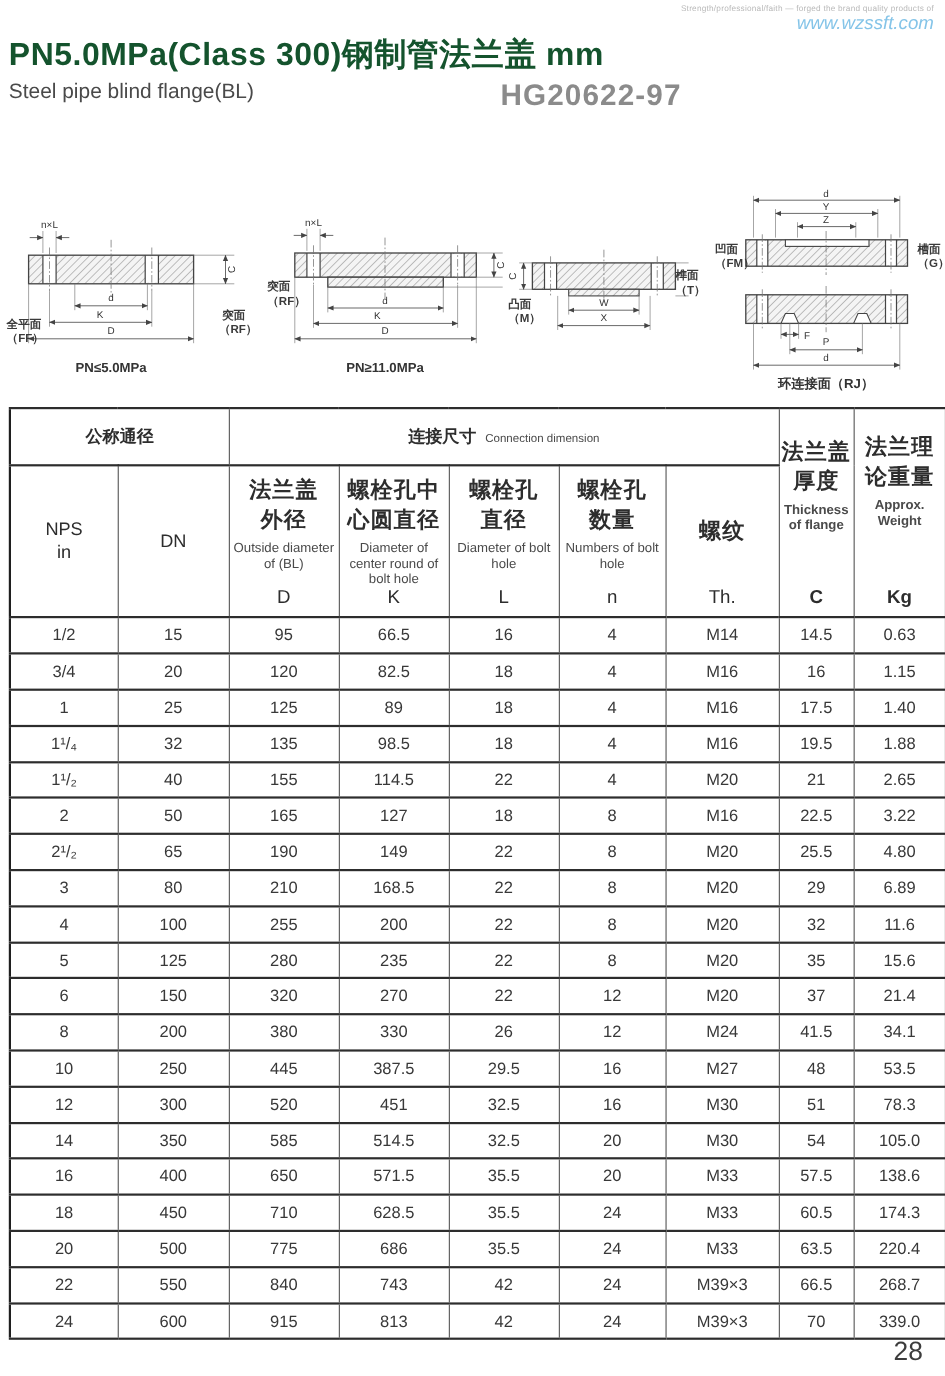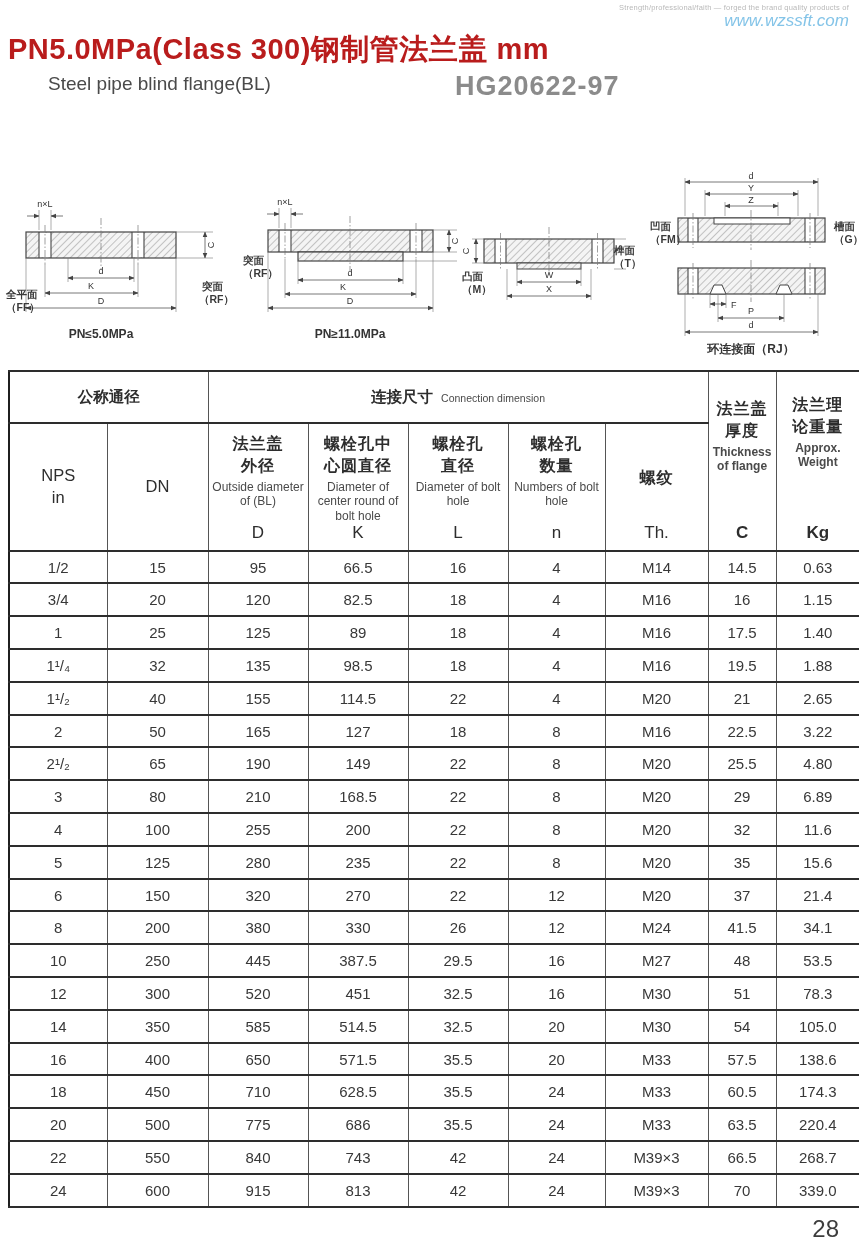--- a/index.html
+++ b/index.html
@@ -3,22 +3,22 @@
 <meta charset="utf-8">
 <style>
   * { margin:0; padding:0; box-sizing:border-box; }
   html,body { background:#fff; }
   body {
     width:859px; height:1251px; position:relative; overflow:hidden;
     font-family:"Liberation Sans", sans-serif; color:#333;
   }
   .tagline { position:absolute; top:3px; right:10px; font-size:7.5px; color:#b9b9b9; letter-spacing:.2px; }
   .website { position:absolute; top:11px; right:10px; font-size:17px; font-style:italic; color:#84c4e8; }
-  .title   { position:absolute; top:30px; left:8px; font-size:29px; color:#b91c1c; letter-spacing:.5px; white-space:nowrap; }
-  .subtitle{ position:absolute; top:73px; left:8px; font-size:19px; color:#4a4a4a;margin-left:40px; }
+  .title   { position:absolute; top:30px; left:8px; font-size:29px; color:#14532d; letter-spacing:.5px; white-space:nowrap; }
+  .subtitle{ position:absolute; top:73px; left:8px; font-size:19px; color:#4a4a4a; }
   .standard{ position:absolute; top:71px; left:455px; font-size:27px; font-weight:bold; color:#8b8b8b; letter-spacing:1px; }
 
   .drawings { position:absolute; top:172px; left:0; width:859px; height:190px; }
   .drawings svg { position:absolute; overflow:visible; }
   svg text { font-family:"Liberation Sans", sans-serif; fill:#3a3a3a; }
   .dim  { font-size:9px; fill:#333; }
   .cjk  { font-size:10.5px; font-weight:bold; fill:#3a3a3a; }
   .cap  { font-size:12px; font-weight:bold; fill:#333; }
   .thin { stroke:#777; stroke-width:.6; }
   .dimln{ stroke:#555; stroke-width:.8; }
@@ -31,21 +31,21 @@
     border-top:2px solid #2d2d2d; border-bottom:2px solid #2d2d2d;
     text-align:center; vertical-align:middle; background:#fff;
   }
   .spec-table { border:2px solid #1f1f1f; }
   .spec-table td { height:32.8px; font-size:15px; color:#383838; }
   tr.gh th { height:52px; font-size:15.5px; font-weight:bold; color:#2d2d2d; }
   .ghen { font-size:10.5px; font-weight:normal; color:#4a4a4a; margin-left:8px;text-align:center; }
   tr.sh th { height:100px; font-weight:normal; }
   .hstack { display:flex; flex-direction:column; height:100%; padding:9px 2px 7px; }
   .hcenter { justify-content:center; padding:0 2px; }
-  .hcn { font-size:16px; font-weight:bold; color:#2d2d2d; line-height:1.35; letter-spacing:1px; }
+  .hcn { font-size:20px; font-weight:bold; color:#2d2d2d; line-height:1.35; letter-spacing:1px; }
   .hen { font-size:12px; color:#4a4a4a; line-height:1.18; padding-top:4px; }
   .hsym { margin-top:auto; font-size:17px; color:#2d2d2d; }
   .hbig { font-size:16.5px; color:#2d2d2d; line-height:1.3; }
   .mid { margin-top:auto; }
   .page-number { position:absolute; top:1215px; right:20px; font-size:24px; color:#3d3d3d; }
 </style>
 </head>
 <body>
 
 <div class="tagline">Strength/professional/faith — forged the brand quality products of</div>

